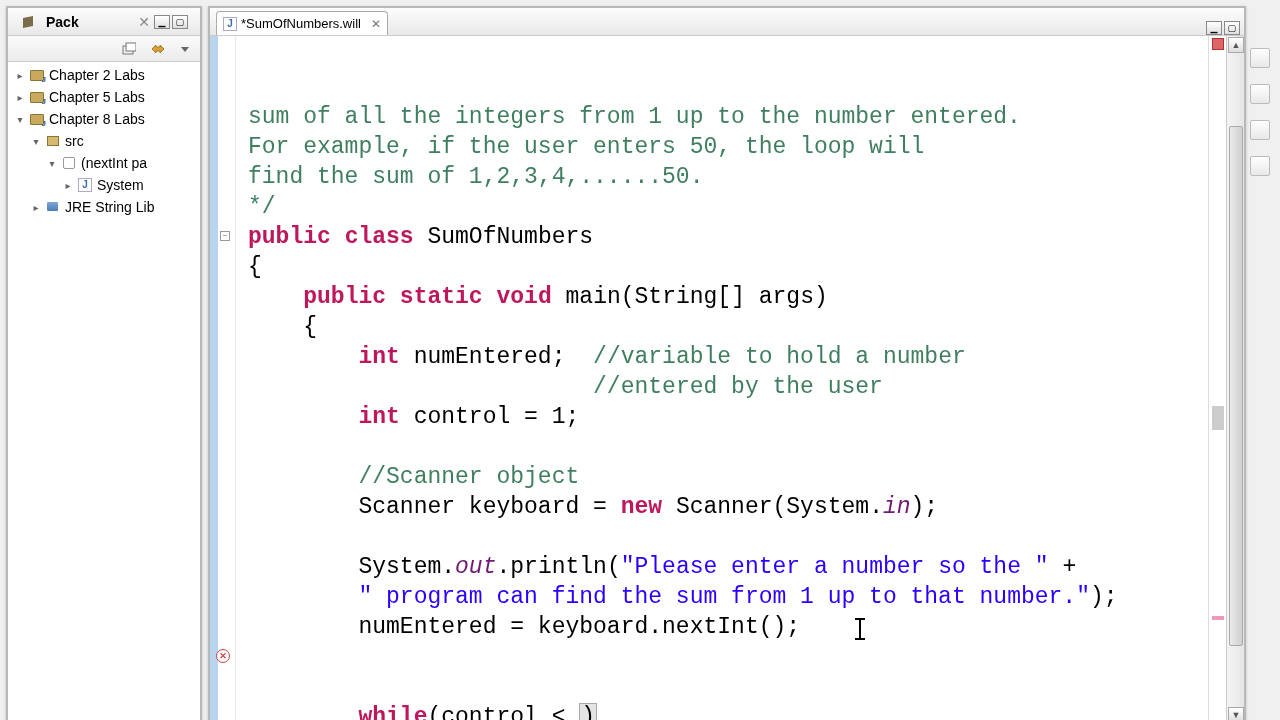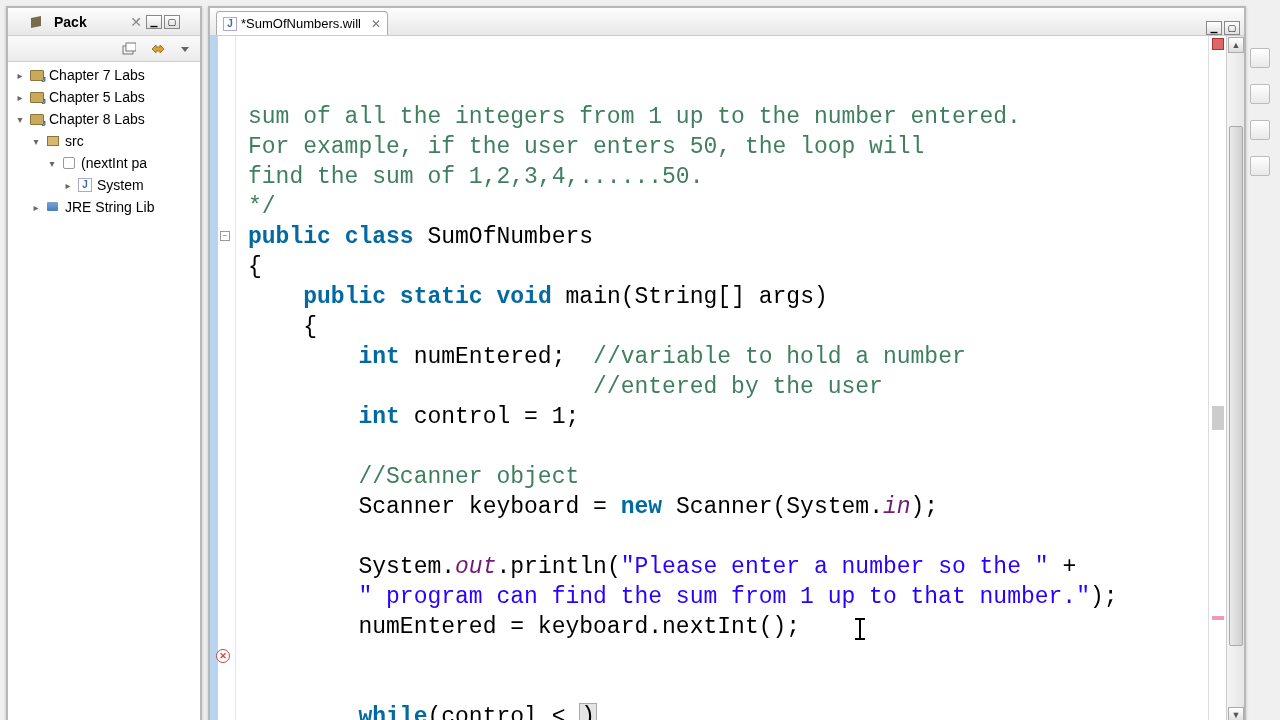--- a/index.html
+++ b/index.html
@@ -21,21 +21,21 @@
   background: #fff;
   margin: 6px 0 0 6px;
   box-shadow: 0 1px 3px rgba(0,0,0,0.2);
 }
 .panel-header {
   background: linear-gradient(#fdfdfd, #e8e8e8);
   border-bottom: 1px solid #ccc;
   display: flex;
   align-items: center;
   height: 28px;
-  padding: 0 20px;
+  padding: 0 12px;
 }
 .panel-header .title {
   flex: 1;
   font-weight: bold;
   padding-left: 6px;
   font-size: 14px;
 }
 .panel-header .tab-icon {
   width: 16px;
   height: 16px;
@@ -282,21 +282,21 @@
   flex: 1;
   font-family: "Consolas", "Courier New", monospace;
   font-size: 23px;
   line-height: 30px;
   padding: 6px 6px 6px 12px;
   white-space: pre;
   color: #000;
   overflow: hidden;
   position: relative;
 }
-.kw { color: #0369a1; font-weight: bold; }
+.kw { color: #be185d; font-weight: bold; }
 .cm { color: #3f7f5f; }
 .str { color: #2a00ff; }
 .fld { color: #701a75; font-style: italic; }
 .err-underline {
   text-decoration: underline wavy #d00;
   text-decoration-skip-ink: none;
 }
 .selbox {
   background: #e4e4e4;
   border: 1px solid #aaa;
@@ -411,21 +411,21 @@
       <svg width="14" height="14">
           <path d="M3 5 L11 5 L7 10 Z" fill="#666"></path>
         </svg>
     </span>
   </div>
   <div class="tree" id="tree">
       <div class="tree-item">
         <span class="indent" style="width: 0px;"></span>
         <span class="tree-exp">▸</span>
         <span class="tree-icon proj-icon"></span>
-        <span>Chapter 7 Labs</span>
+        <span>Chapter 2 Labs</span>
       </div>
       <div class="tree-item">
         <span class="indent" style="width: 0px;"></span>
         <span class="tree-exp">▸</span>
         <span class="tree-icon proj-icon"></span>
         <span>Chapter 5 Labs</span>
       </div>
       <div class="tree-item">
         <span class="indent" style="width: 0px;"></span>
         <span class="tree-exp">▾</span>

